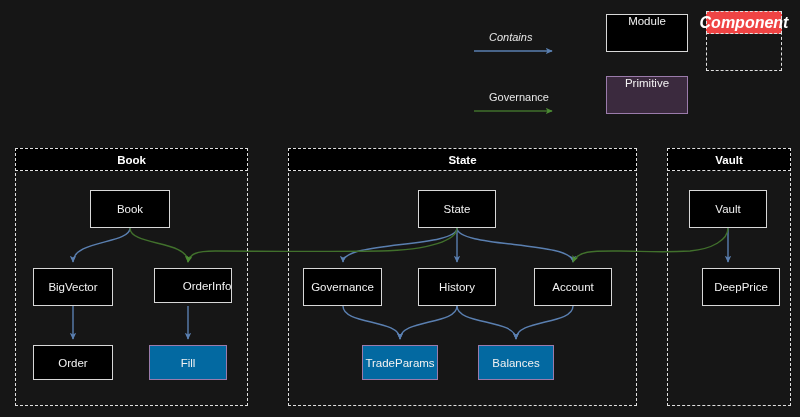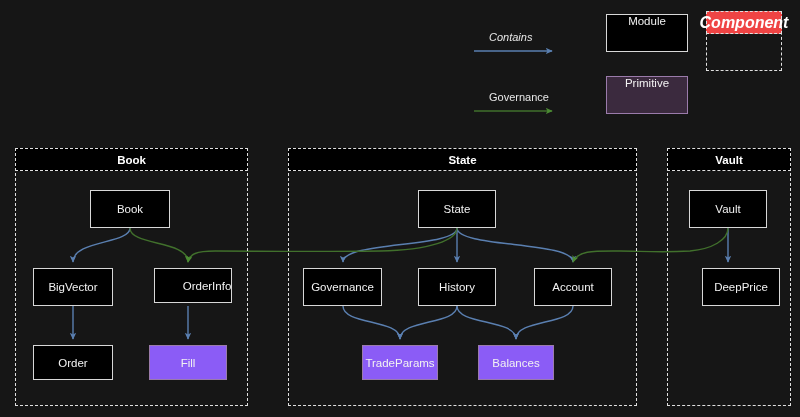--- a/index.html
+++ b/index.html
@@ -47,21 +47,21 @@
     justify-content: center;
     font-size: 11.5px;
     color: #f2f2f2;
     white-space: nowrap;
   }
   .node.module {
     background: #000000;
     border: 1.3px solid #d8d8d8;
   }
   .node.primitive {
-    background: #8b5cf6;
+    background: #0369a1;
     border: 1.3px solid #9b7bab;
   }
   .cluster {
     position: absolute;
     box-sizing: border-box;
     border: 1.6px dashed #e0e0e0;
     background: transparent;
   }
   .cluster-head {
     position: absolute;

